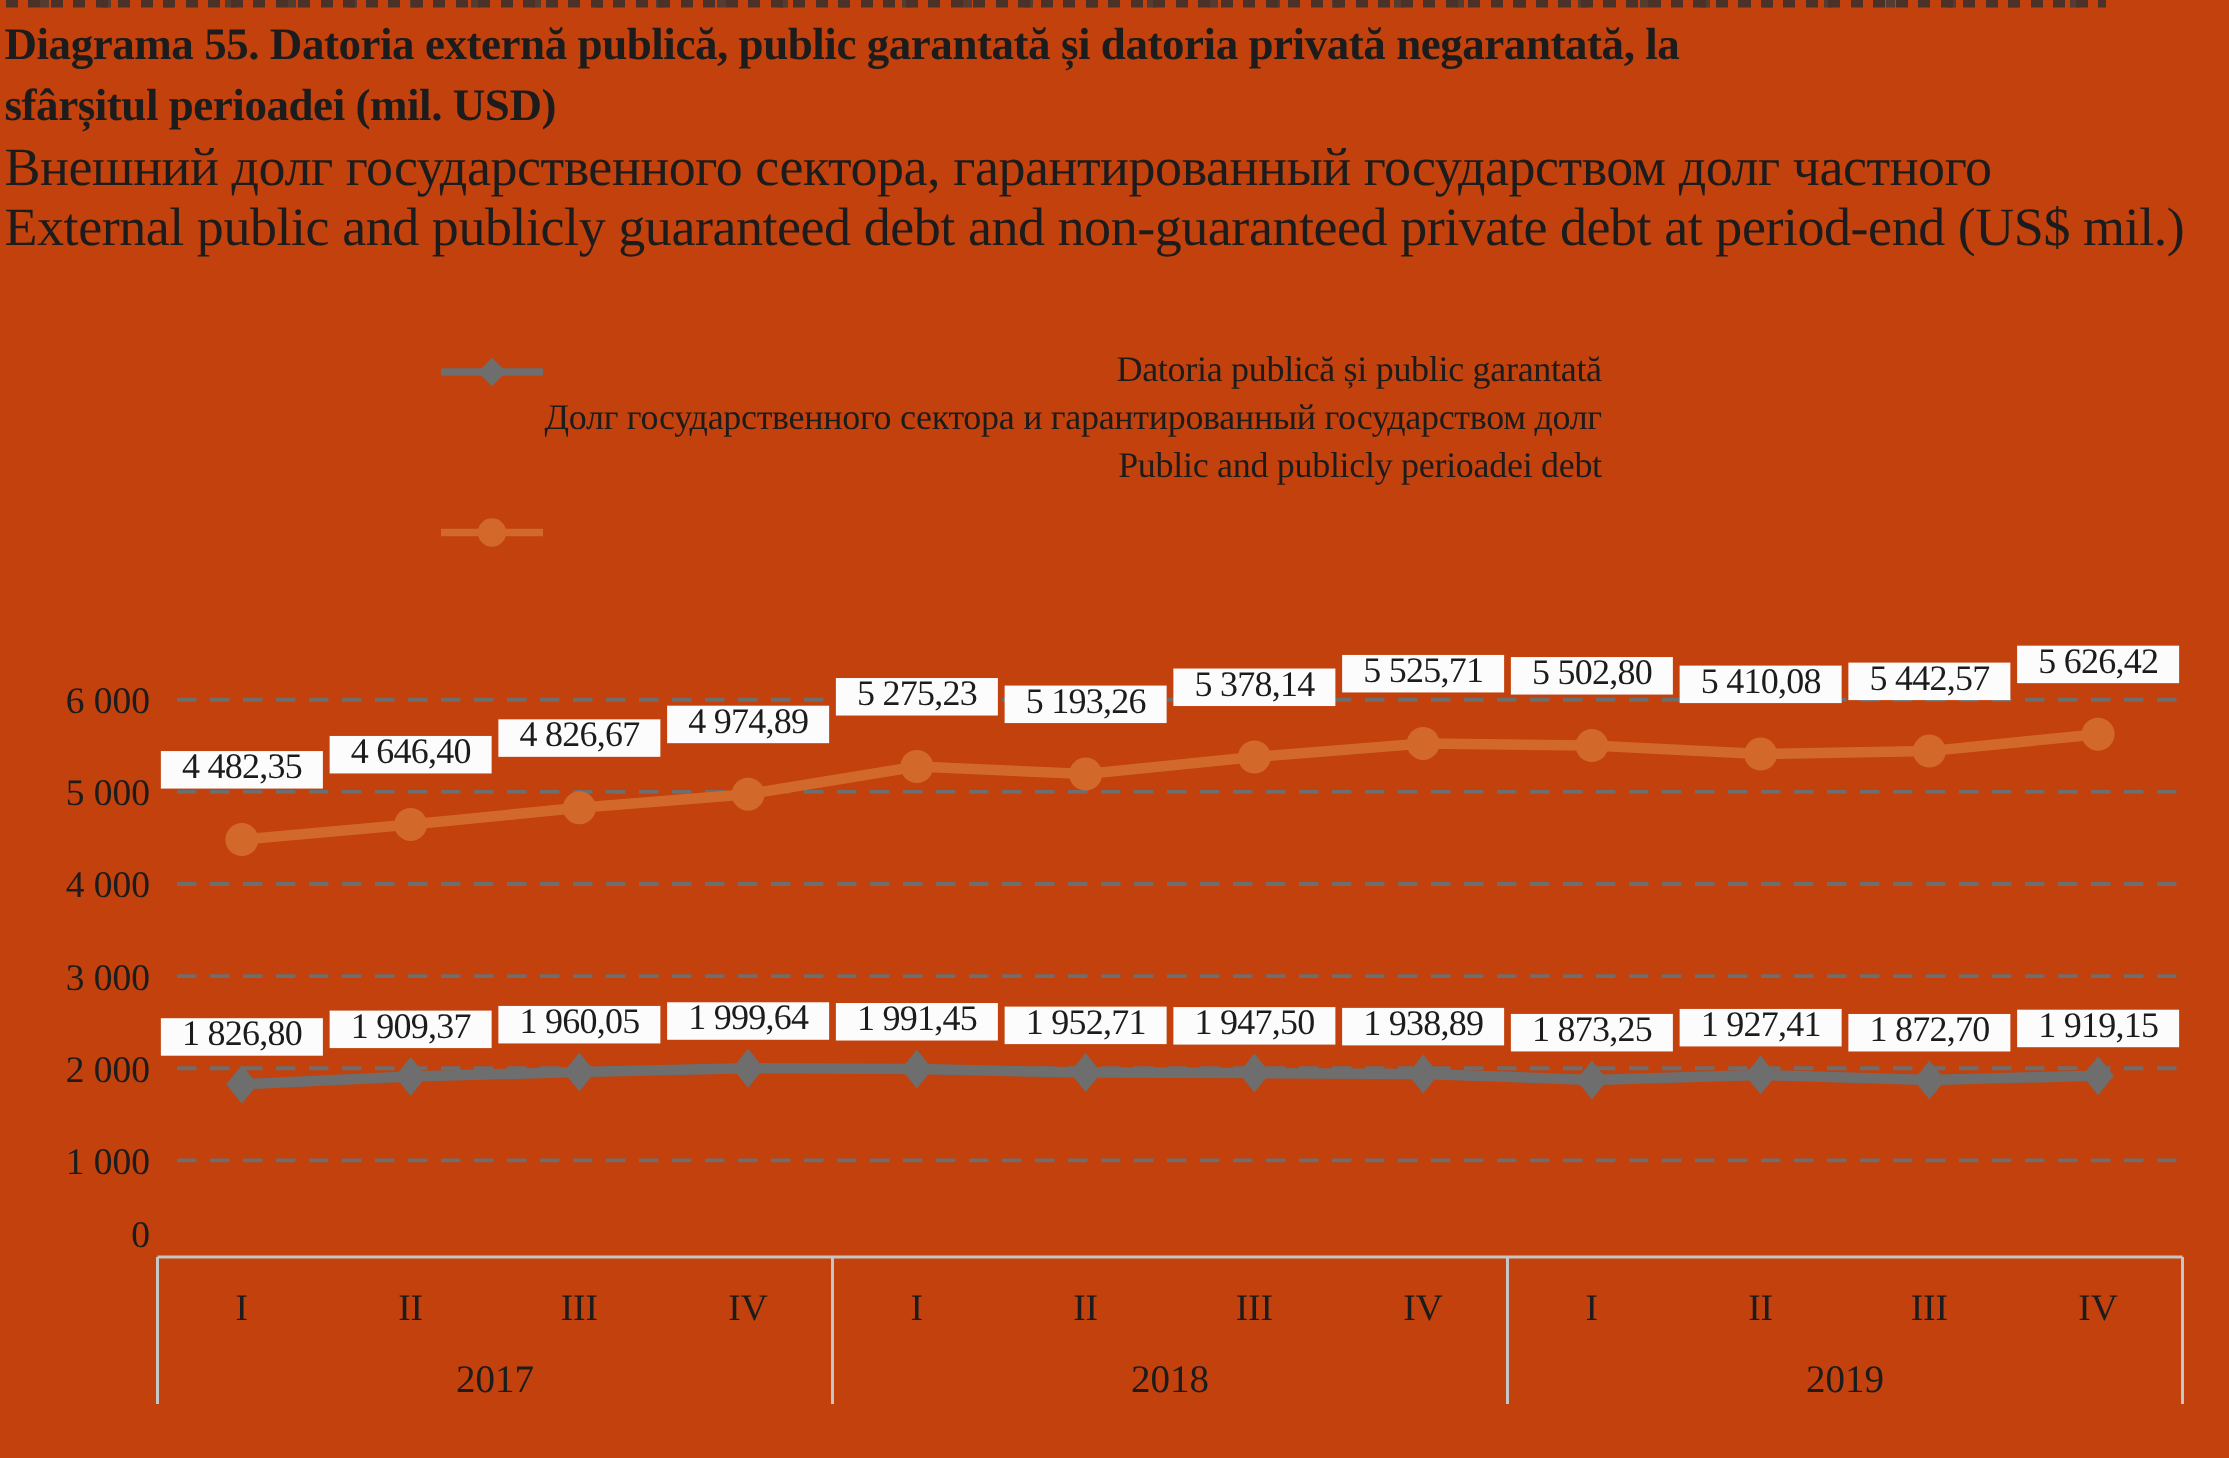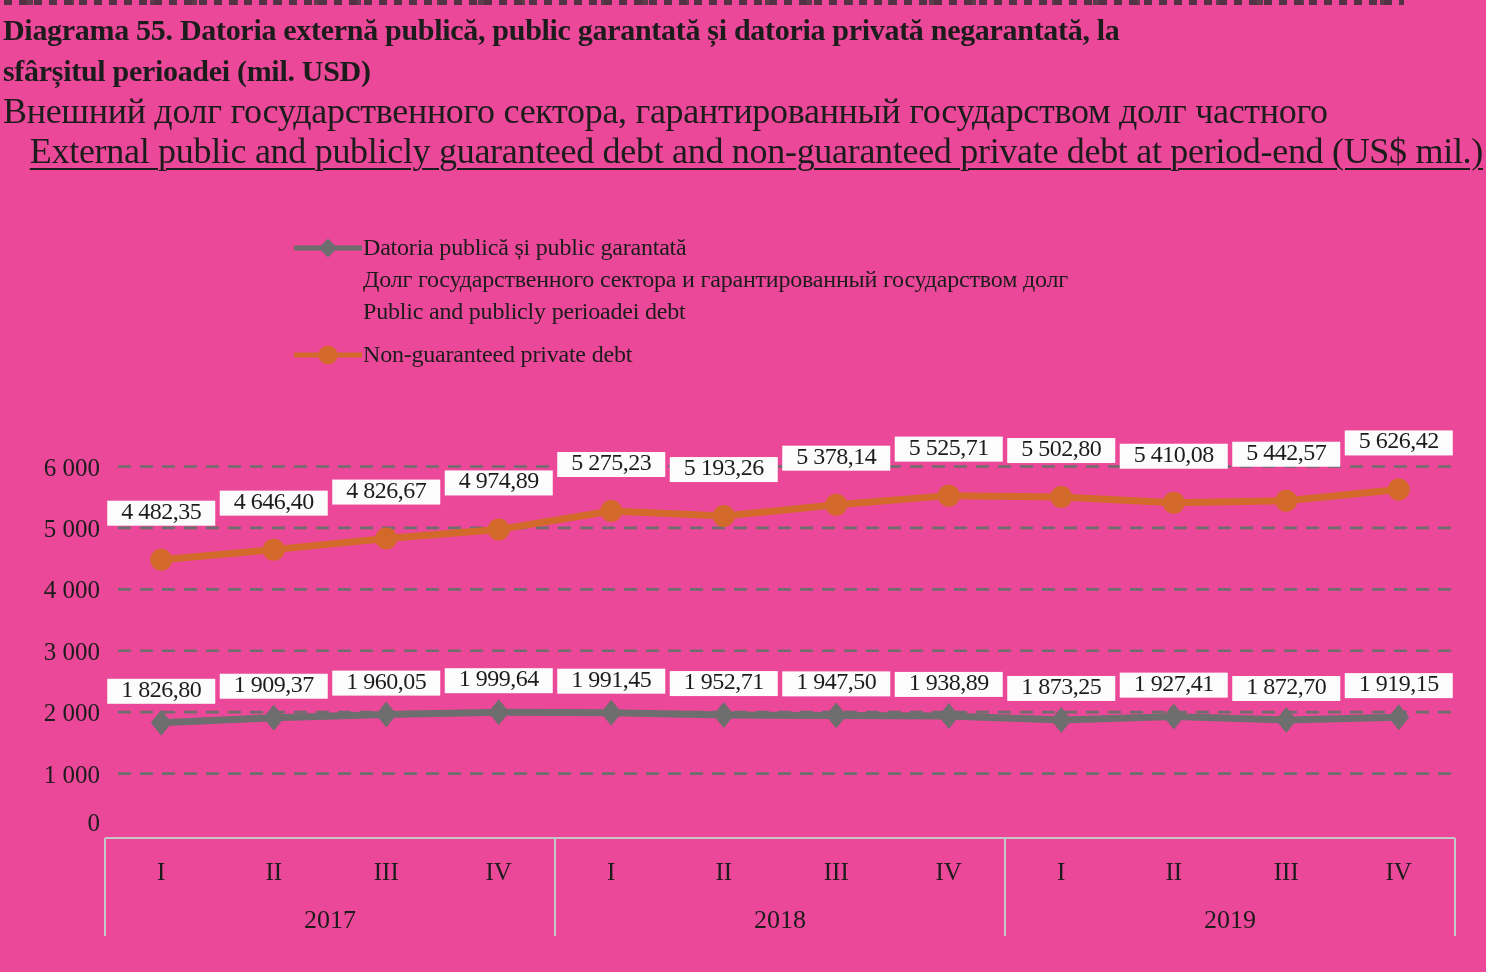--- a/index.html
+++ b/index.html
@@ -1,35 +1,35 @@
 <!DOCTYPE html>
 <html><head>
 <meta charset="utf-8">
 <style>
   html,body { margin:0; padding:0; background:#ffffff; }
   .page {
     position:relative; width:1486px; height:972px; overflow:hidden;
-    background:#ec4899; color:#1c1c1c;
+    background:#c2410c; color:#1c1c1c;
     font-family:"Liberation Serif","DejaVu Serif",serif;
   }
   
   .crop-strip {
     position:absolute; top:0; left:4px; width:1400px; height:5px;
     background:
       repeating-linear-gradient(90deg,#2e2e2e 0 8px, transparent 8px 15px),
       repeating-linear-gradient(90deg,transparent 0 23px, #3a3a3a 23px 29px, transparent 29px 41px);
     opacity:.8;
   }
   .hdr { position:absolute; top:9px; left:3px; width:1480px; }
   .title-line { font-weight:bold; font-size:30px; line-height:41px; letter-spacing:-.3px; white-space:nowrap; }
   .sub-line { font-size:36px; line-height:40px; letter-spacing:-.3px; white-space:nowrap; }
-  .underlined { text-decoration:underline; text-decoration-thickness:2px; text-underline-offset:5px;text-align:right; }
+  .underlined { text-decoration-thickness:2px; text-underline-offset:5px; }
 
   .legend { position:absolute; top:231px; left:293px; }
-  .legend-item { display:flex; align-items:flex-start; margin-bottom:11px; }
+  .legend-item { display:flex; align-items:flex-start; margin-bottom:11px;text-align:right; }
   .legend-marker { flex:0 0 70px; width:70px; height:20px; margin-top:7px; }
   .legend-text div { font-size:24px; line-height:32px; letter-spacing:-.2px; white-space:nowrap; }
 
   #chart { position:absolute; top:428px; left:0; }
   #chart .gridline { stroke-width:2.6; stroke-dasharray:13 9; fill:none; }
   #chart .ytick  { font:25px "Liberation Serif","DejaVu Serif",serif; text-anchor:end; }
   #chart .dlabel { font:24px "Liberation Serif","DejaVu Serif",serif; text-anchor:middle; letter-spacing:-.5px; }
   #chart .tline  { stroke-width:2; fill:none; }
   #chart .xtick  { font:25px "Liberation Serif","DejaVu Serif",serif; text-anchor:middle; }
   #chart .xyear  { font:26px "Liberation Serif","DejaVu Serif",serif; text-anchor:middle; }
@@ -61,21 +61,20 @@
         <div>Public and publicly perioadei debt</div>
       </div>
     </div>
 
     <div class="legend-item">
       <svg class="legend-marker" viewBox="0 0 70 20" style="color: rgb(210, 105, 42);">
         <line x1="1" y1="10" x2="69" y2="10" stroke="currentColor" stroke-width="5"></line>
         <circle cx="35" cy="10" r="9.5" fill="currentColor"></circle>
       </svg>
       <div class="legend-text">
-        <div>Non-guaranteed private debt</div>
       </div>
     </div>
 
   </div>
 
   <svg id="chart" width="1486" height="544" viewBox="0 0 1486 544">
       <line x1="118" y1="345.5833333333333" x2="1458" y2="345.5833333333333" class="gridline" stroke="#6e6e6e"></line>
       <line x1="118" y1="284.1666666666667" x2="1458" y2="284.1666666666667" class="gridline" stroke="#6e6e6e"></line>
       <line x1="118" y1="222.75" x2="1458" y2="222.75" class="gridline" stroke="#6e6e6e"></line>
       <line x1="118" y1="161.33333333333334" x2="1458" y2="161.33333333333334" class="gridline" stroke="#6e6e6e"></line>

